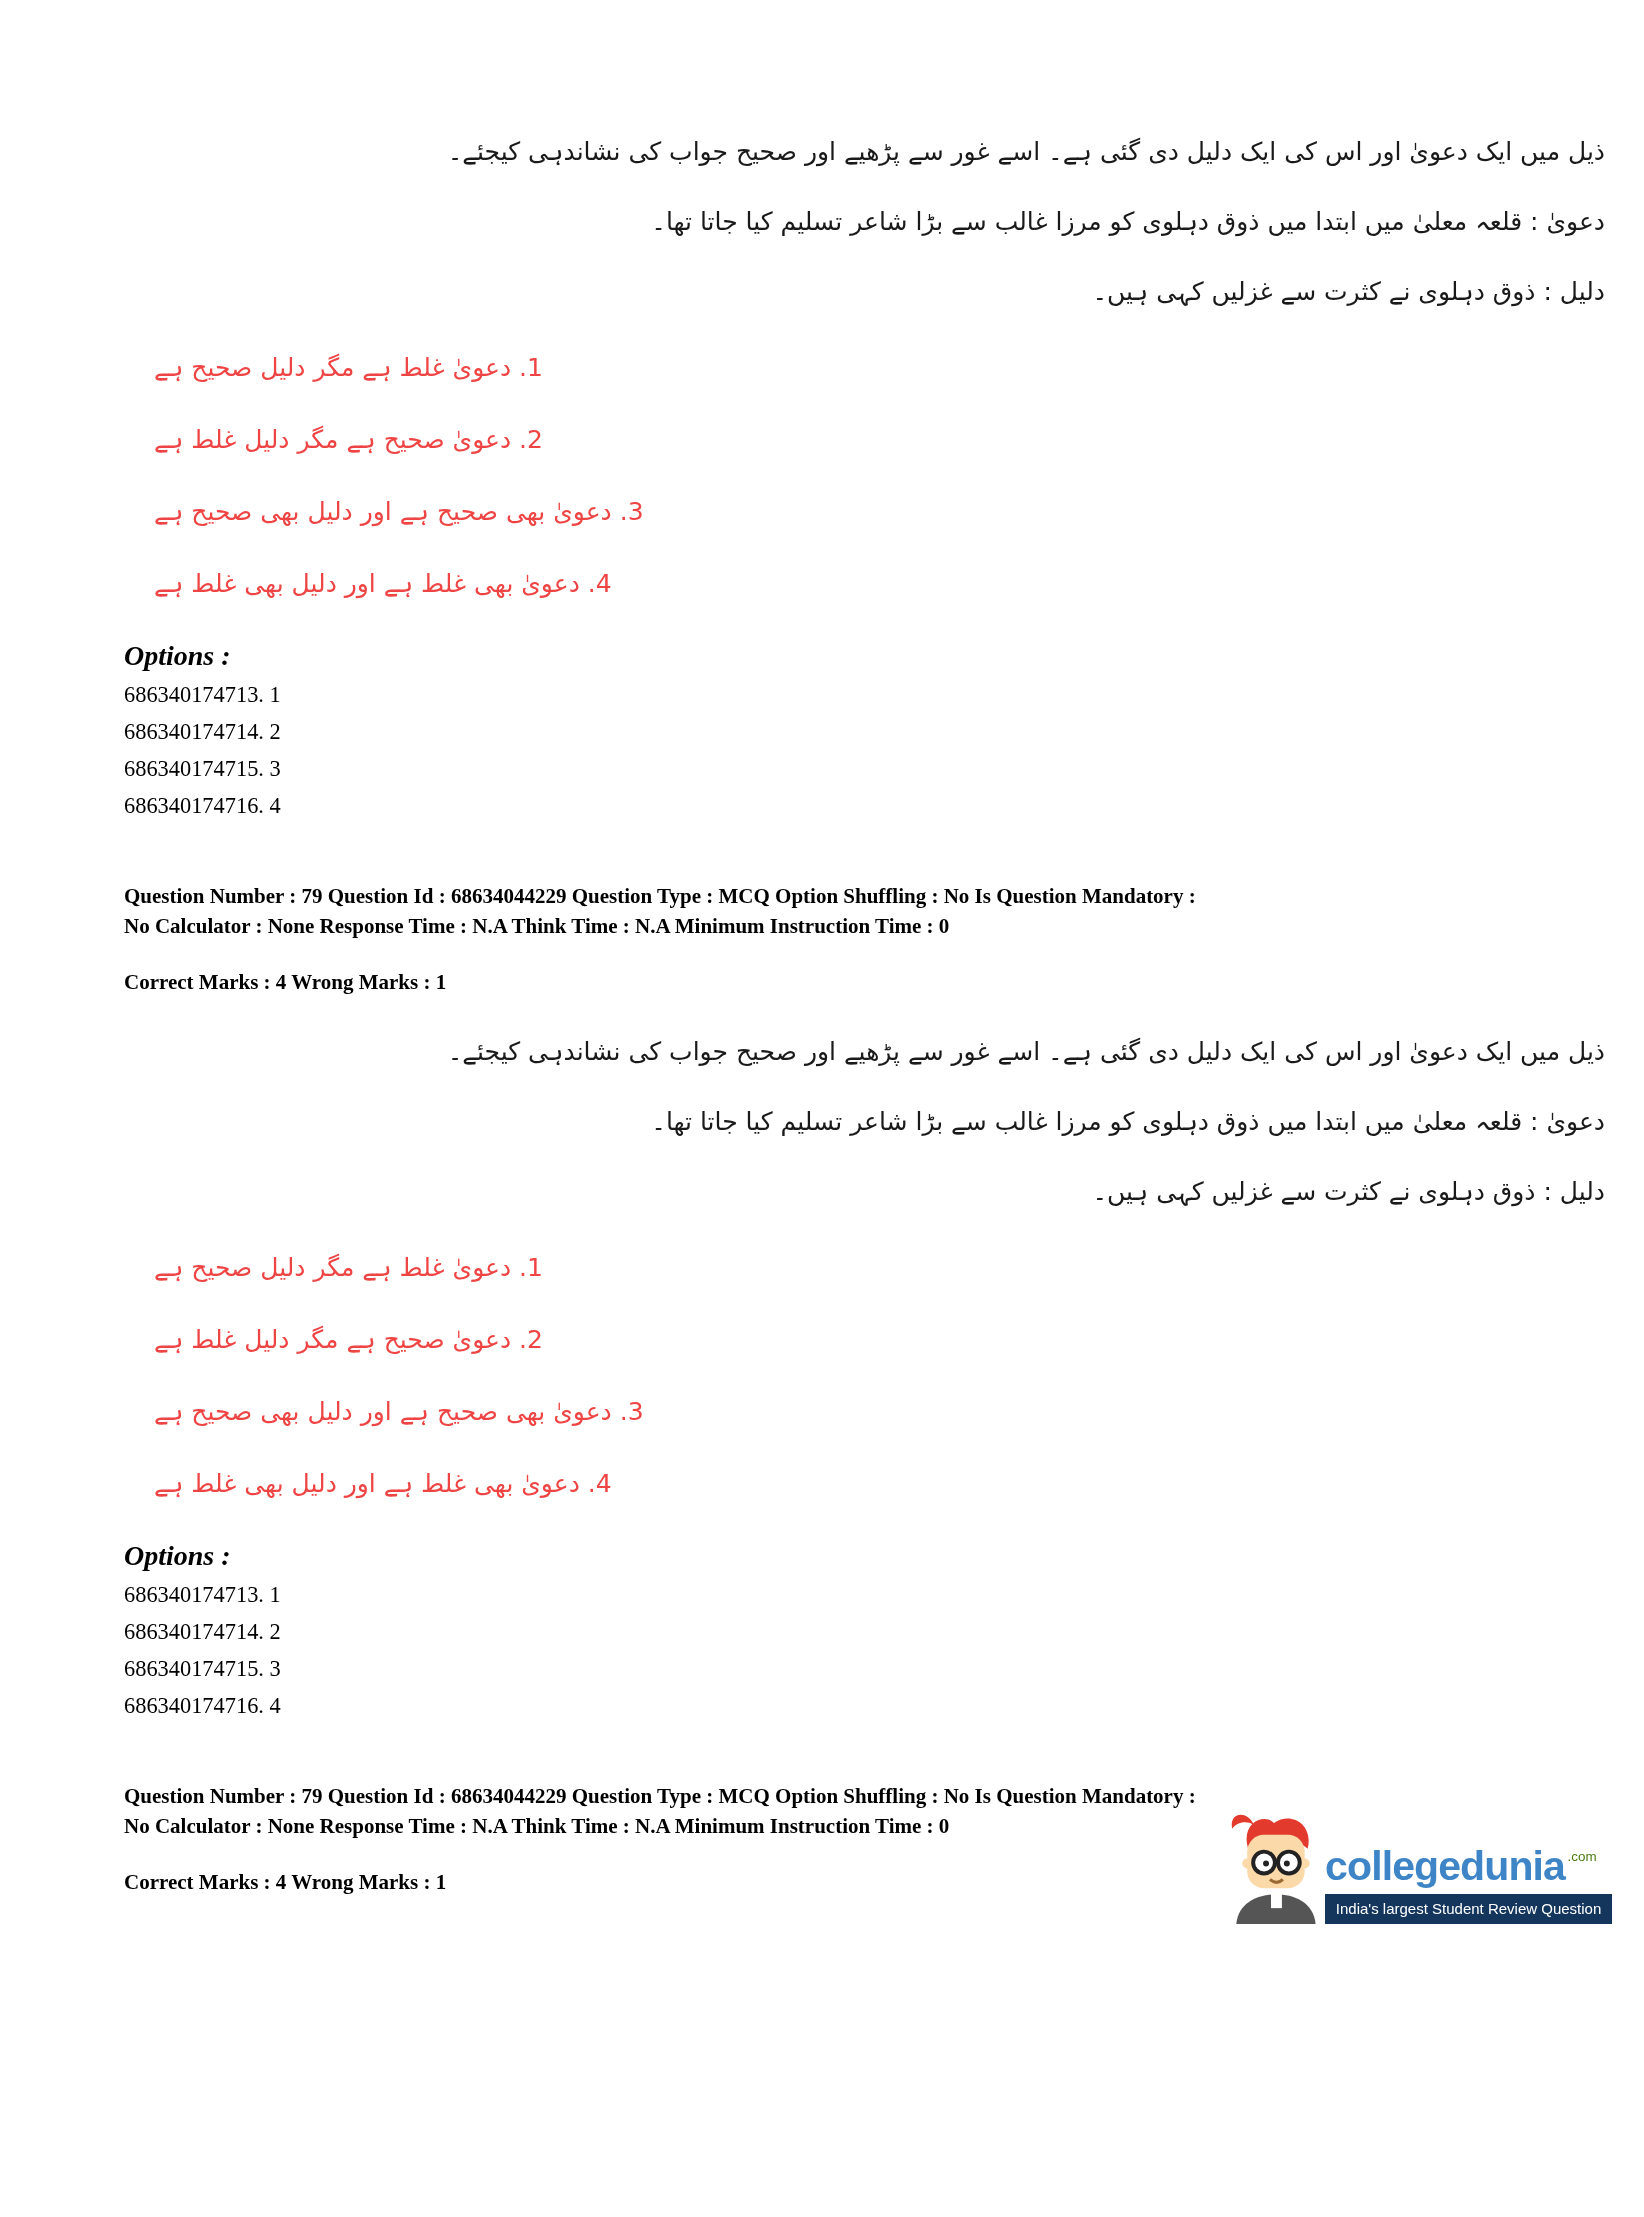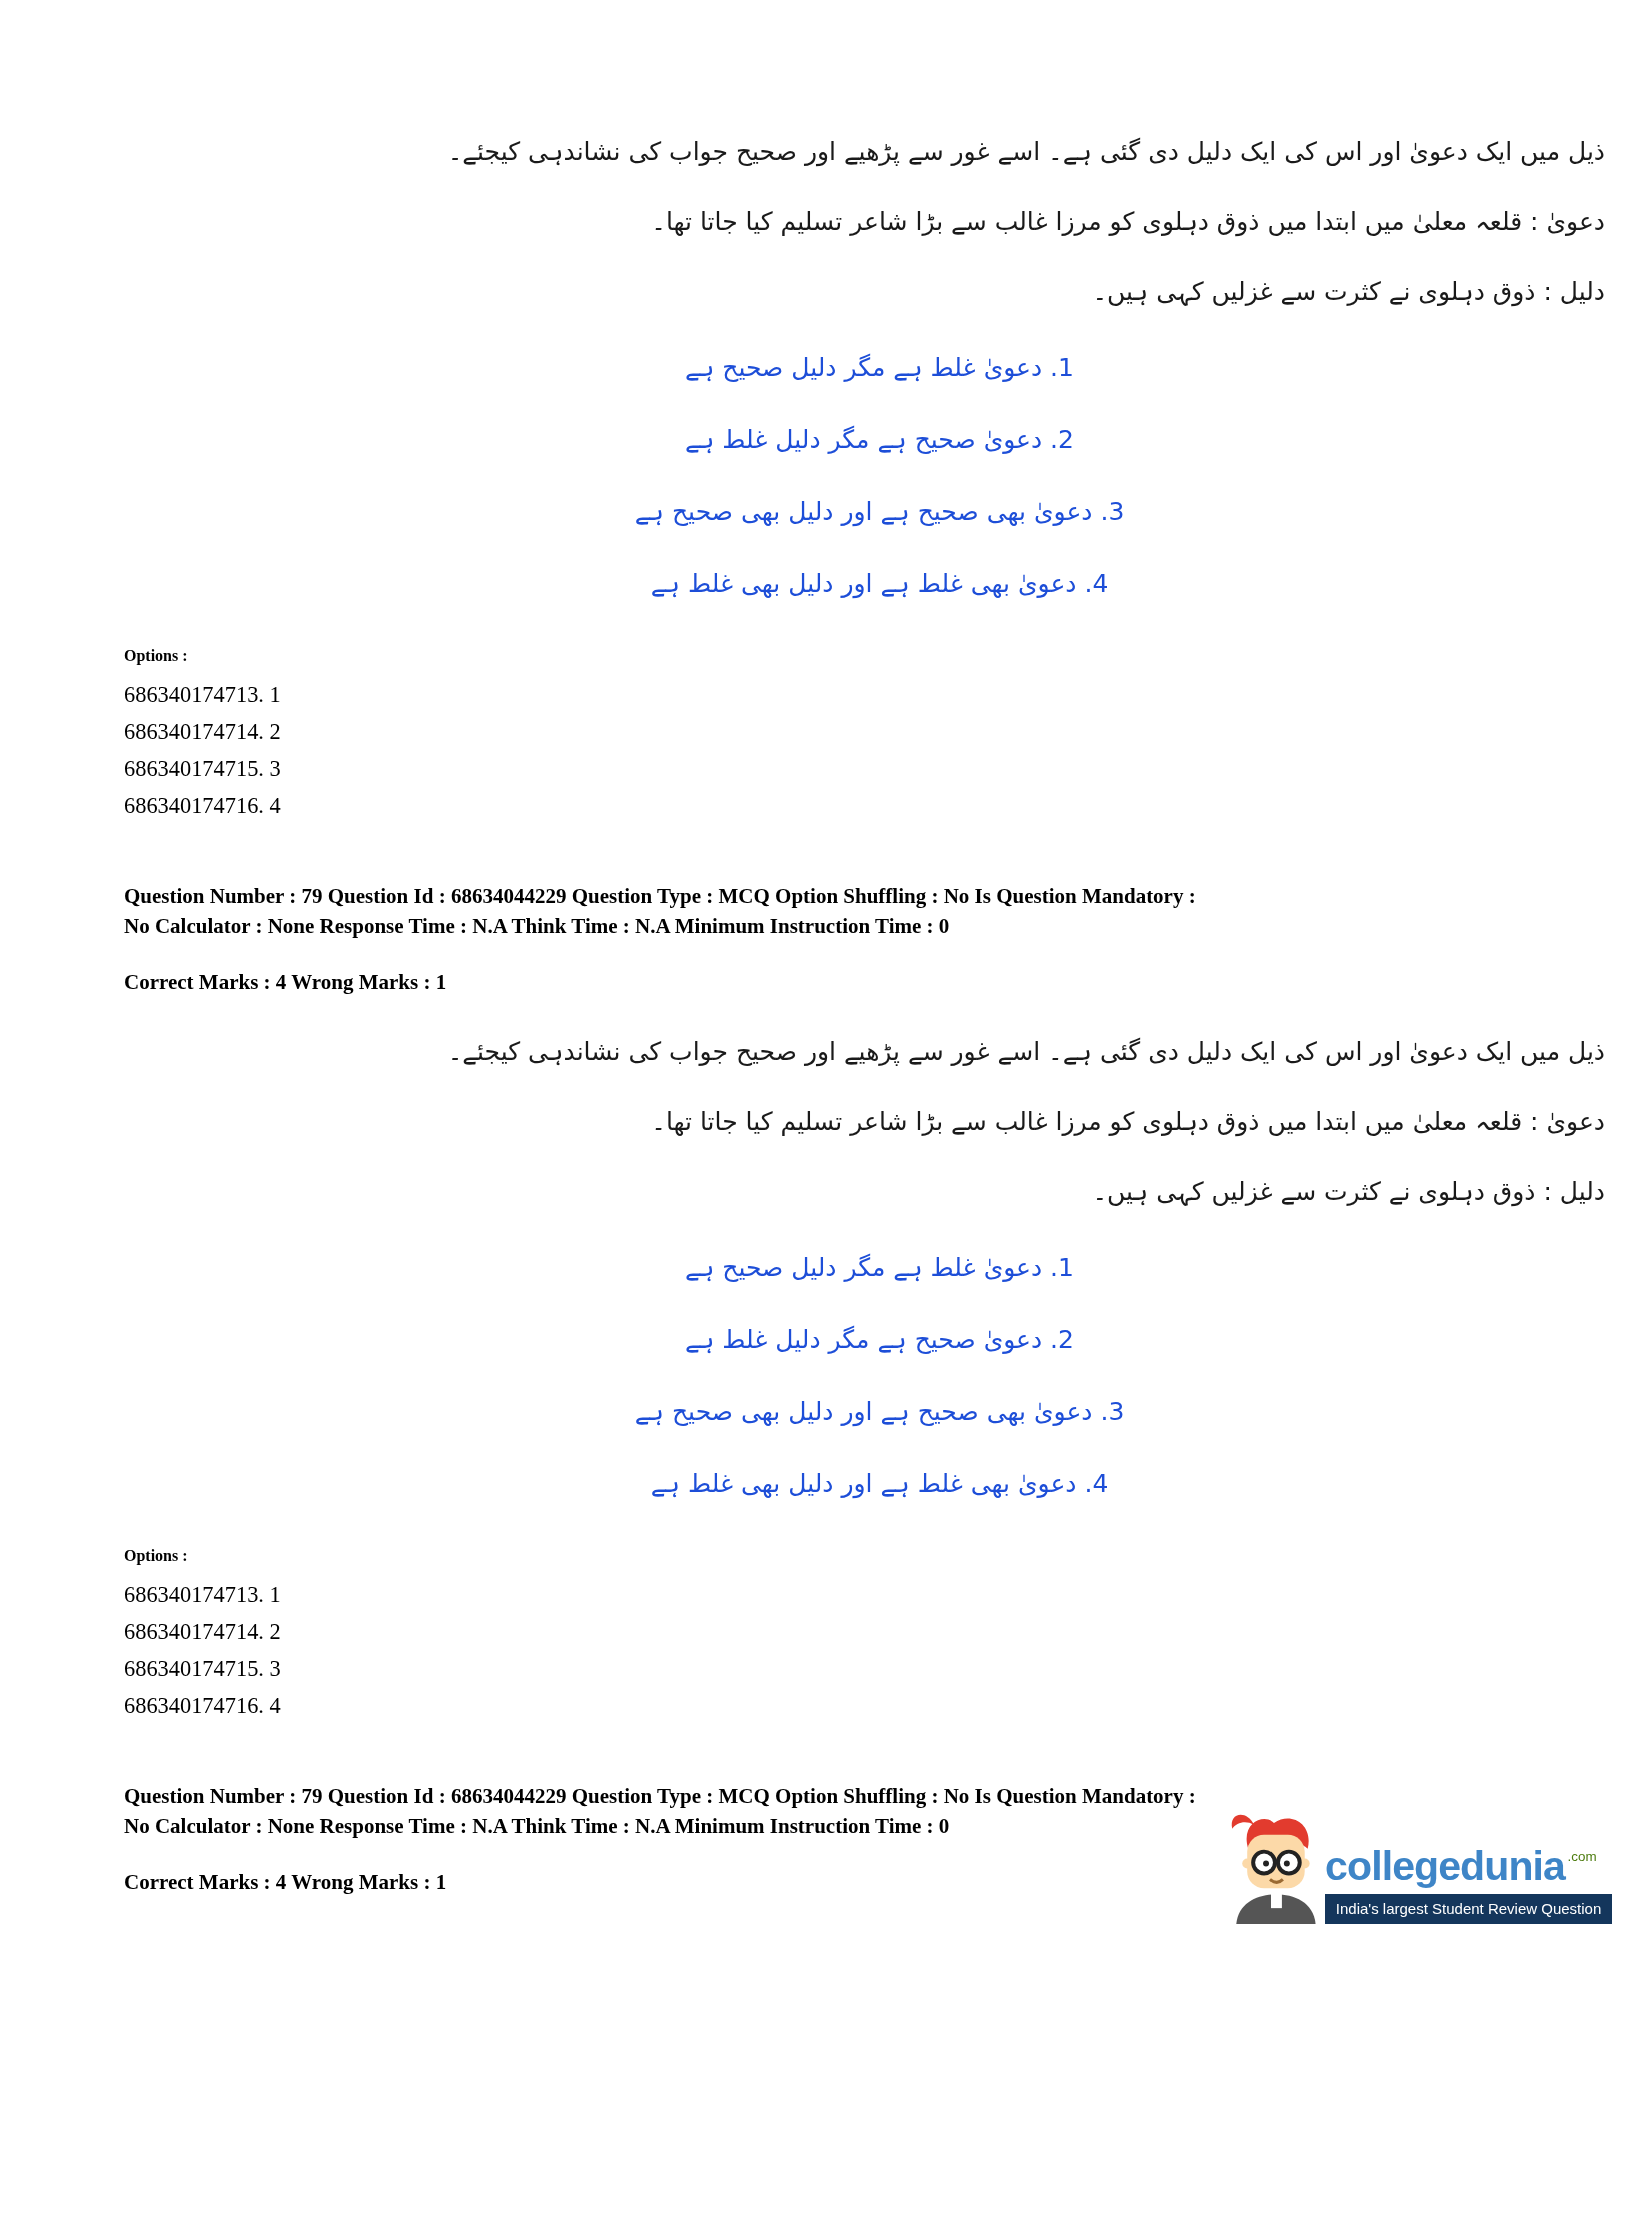--- a/index.html
+++ b/index.html
@@ -23,34 +23,35 @@
   .urdu-line {
     font-family: "DejaVu Sans", sans-serif;
     font-size: 25px;
     line-height: 38px;
     margin-bottom: 32px;
     color: #1a1a1a;
   }
   .choices { margin-top: 38px; margin-left: 30px; }
   .choice-line {
     direction: rtl;
-    text-align: center;
+    text-align: left;
     font-family: "DejaVu Sans", sans-serif;
     font-size: 25px;
     line-height: 38px;
     margin-bottom: 34px;
-    color: #1d4ed8;
+    color: #ef4444;
   }
   
   .options-block { margin-top: 7.2px; }
   .options-label {
     font-weight: bold;
-    font-size: 16px;
+    font-size: 28px;
     line-height: 37px;
     margin-bottom: 1.8px;
+    font-style: italic;
   }
   .option-id {
     font-size: 22.4px;
     line-height: 37px;
   }
   
   .meta-block { margin-top: 57px; }
   .meta-line {
     font-weight: bold;
     font-size: 21px;

